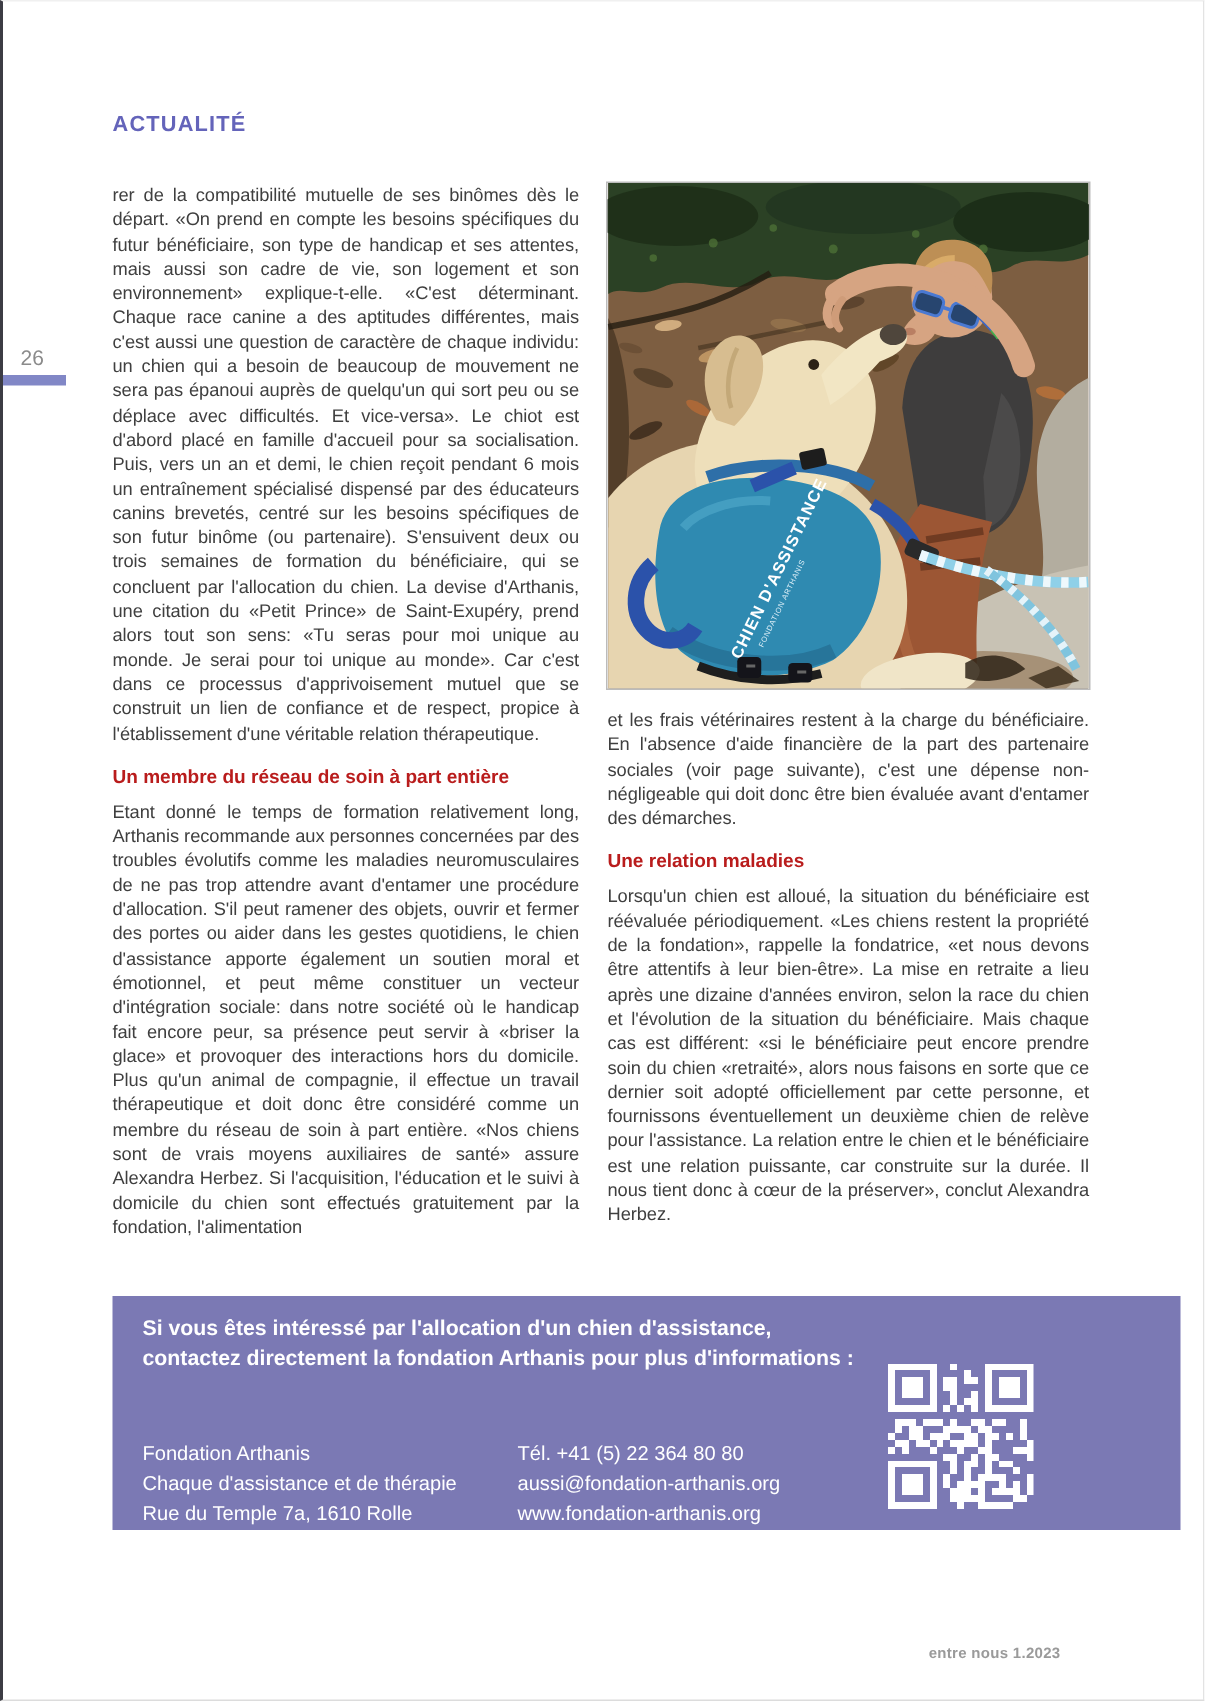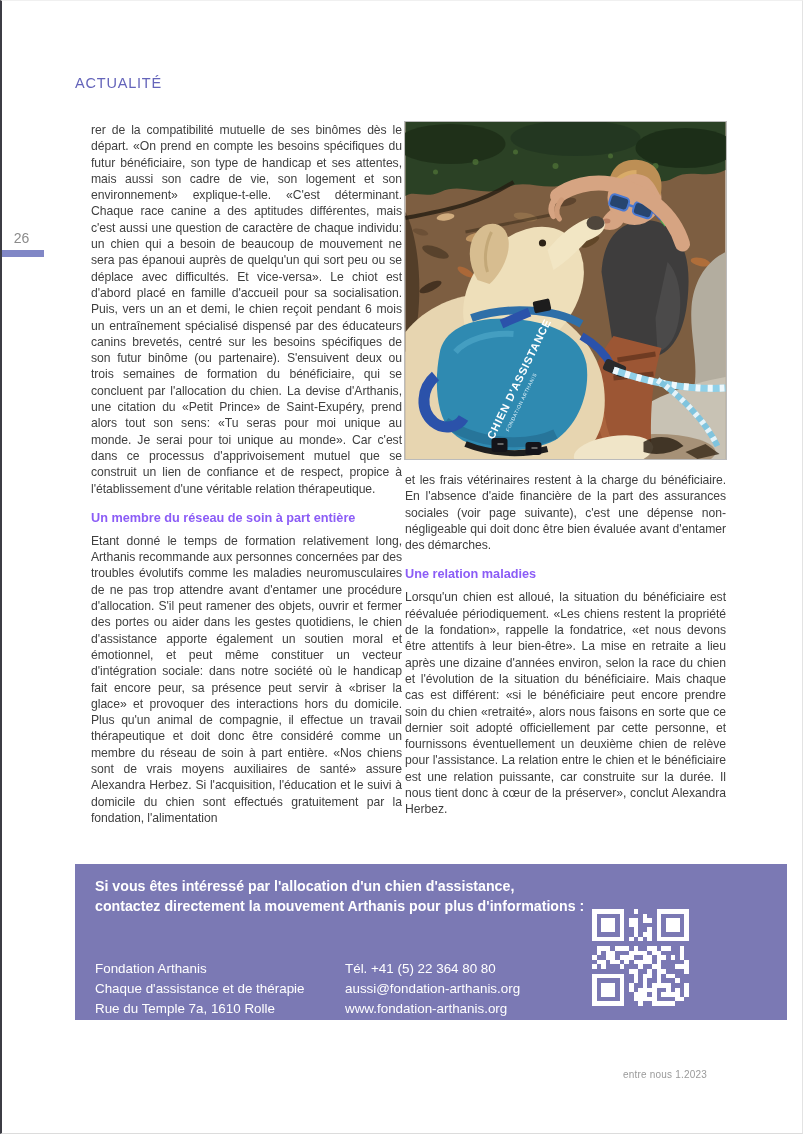--- a/index.html
+++ b/index.html
@@ -4,35 +4,35 @@
 <style>
   html,body{margin:0;padding:0;background:#ffffff;}
   .page{
     position:relative;width:803px;height:1134px;background:#fff;overflow:hidden;
     font-family:"Liberation Sans",sans-serif;color:#3f3f3f;
     border-left:2px solid #3c3c44;border-right:1px solid #e3e3e3;border-bottom:1px solid #dcdcdc;border-top:1px solid #f0f0f0;
     box-sizing:border-box;
   }
   .section-label{
     position:absolute;left:73px;top:74px;
-    font-size:14.5px;font-weight:normal;letter-spacing:.8px;color:#6464ba;
+    font-size:14.5px;font-weight:bold;letter-spacing:.8px;color:#6464ba;
   }
   .pagenum-wrap{position:absolute;left:0;top:229px;width:42px;}
   .pagenum{font-size:14px;color:#8b8b8b;text-align:center;padding-right:3px;}
   .pagenum-bar{width:42px;height:7px;background:#8187c6;margin-top:4px;}
 
   .col{position:absolute;top:121px;}
-  .col-left{left:73px;width:311px;margin-left:16px;}
+  .col-left{left:73px;width:311px;}
   .col-right{left:403px;width:321px;}
   p.body{
     margin:0;text-align:justify;font-size:12.2px;line-height:16.3px;
     letter-spacing:-0.05px;color:#3f3f3f;
   }
   h3.sub{
-    margin:13px 0 7px 0;font-size:12.7px;line-height:16px;font-weight:bold;color:#8b5cf6;
+    margin:13px 0 7px 0;font-size:12.7px;line-height:16px;font-weight:bold;color:#b91c1c;
   }
   .photo{
     width:321px;height:337px;margin:0 0 13px 0;display:block;
     outline:1px solid rgba(60,60,60,.35);
   }
 
   .contact-box{
     position:absolute;left:73px;top:863px;width:712px;height:156px;
     background:#7b79b4;color:#fff;
   }
@@ -43,22 +43,22 @@
   .box-org,.box-contact{
     position:absolute;top:95px;font-size:13.4px;line-height:19.8px;
   }
   .box-org{left:20px;}
   .box-contact{left:270px;}
   .qr{
     position:absolute;left:517px;top:45px;width:97px;height:97px;display:block;
   }
 
   .footer{
-    position:absolute;top:1068px;right:95px;
-    font-size:10px;color:#9a9a9a;letter-spacing:.2px;
+    position:absolute;top:1096px;right:95px;
+    font-size:10px;color:#9a9a9a;letter-spacing:.2px;font-weight:bold;
   }
 </style>
 </head>
 <body>
 
 <div class="page">
 
   <div class="section-label">ACTUALITÉ</div>
 
   <div class="pagenum-wrap">
@@ -178,29 +178,29 @@
         <path d="M208,248 C248,262 288,268 320,266" stroke="#8fd0e8" stroke-width="7" fill="none"></path>
         <path d="M208,248 C248,262 288,268 320,266" stroke="#ffffff" stroke-width="7" fill="none" stroke-dasharray="5 7" opacity="0.85"></path>
         <path d="M252,258 C278,276 300,300 312,324" stroke="#7fc4de" stroke-width="6" fill="none"></path>
         <path d="M252,258 C278,276 300,300 312,324" stroke="#ffffff" stroke-width="6" fill="none" stroke-dasharray="4 6" opacity="0.8"></path>
       </g>
 
       <path d="M238,320 C252,312 268,314 278,324 C266,332 250,334 238,330 Z" fill="#2f2417" opacity="0.85"></path>
       <path d="M280,330 l20,-8 14,10 -22,5 Z" fill="#3a2c1a" opacity="0.8"></path>
     </svg>
 
-    <p class="body">et les frais vétérinaires restent à la charge du bénéficiaire. En l'absence d'aide financière de la part des assurances sociales (voir page suivante), c'est une dépense non-négligeable qui doit donc être bien évaluée avant d'entamer des démarches.</p>
+    <p class="body">et les frais vétérinaires restent à la charge du bénéficiaire. En l'absence d'aide financière de la part des partenaire sociales (voir page suivante), c'est une dépense non-négligeable qui doit donc être bien évaluée avant d'entamer des démarches.</p>
     <h3 class="sub">Une relation maladies</h3>
     <p class="body">Lorsqu'un chien est alloué, la situation du bénéficiaire est réévaluée périodiquement. «Les chiens restent la propriété de la fondation», rappelle la fondatrice, «et nous devons être attentifs à leur bien-être». La mise en retraite a lieu après une dizaine d'années environ, selon la race du chien et l'évolution de la situation du bénéficiaire. Mais chaque cas est différent: «si le bénéficiaire peut encore prendre soin du chien «retraité», alors nous faisons en sorte que ce dernier soit adopté officiellement par cette personne, et fournissons éventuellement un deuxième chien de relève pour l'assistance. La relation entre le chien et le bénéficiaire est une relation puissante, car construite sur la durée. Il nous tient donc à cœur de la préserver», conclut Alexandra Herbez.</p>
   </div>
 
   <div class="contact-box">
     <div class="box-heading">
       <div>Si vous êtes intéressé par l'allocation d'un chien d'assistance,</div>
-      <div>contactez directement la mouvement Arthanis pour plus d'informations :</div>
+      <div>contactez directement la fondation Arthanis pour plus d'informations :</div>
     </div>
     <div class="box-org">
       <div>Fondation Arthanis</div>
       <div>Chaque d'assistance et de thérapie</div>
       <div>Rue du Temple 7a, 1610 Rolle</div>
     </div>
     <div class="box-contact">
       <div>Tél. +41 (5) 22 364 80 80</div>
       <div>aussi@fondation-arthanis.org</div>
       <div>www.fondation-arthanis.org</div>

